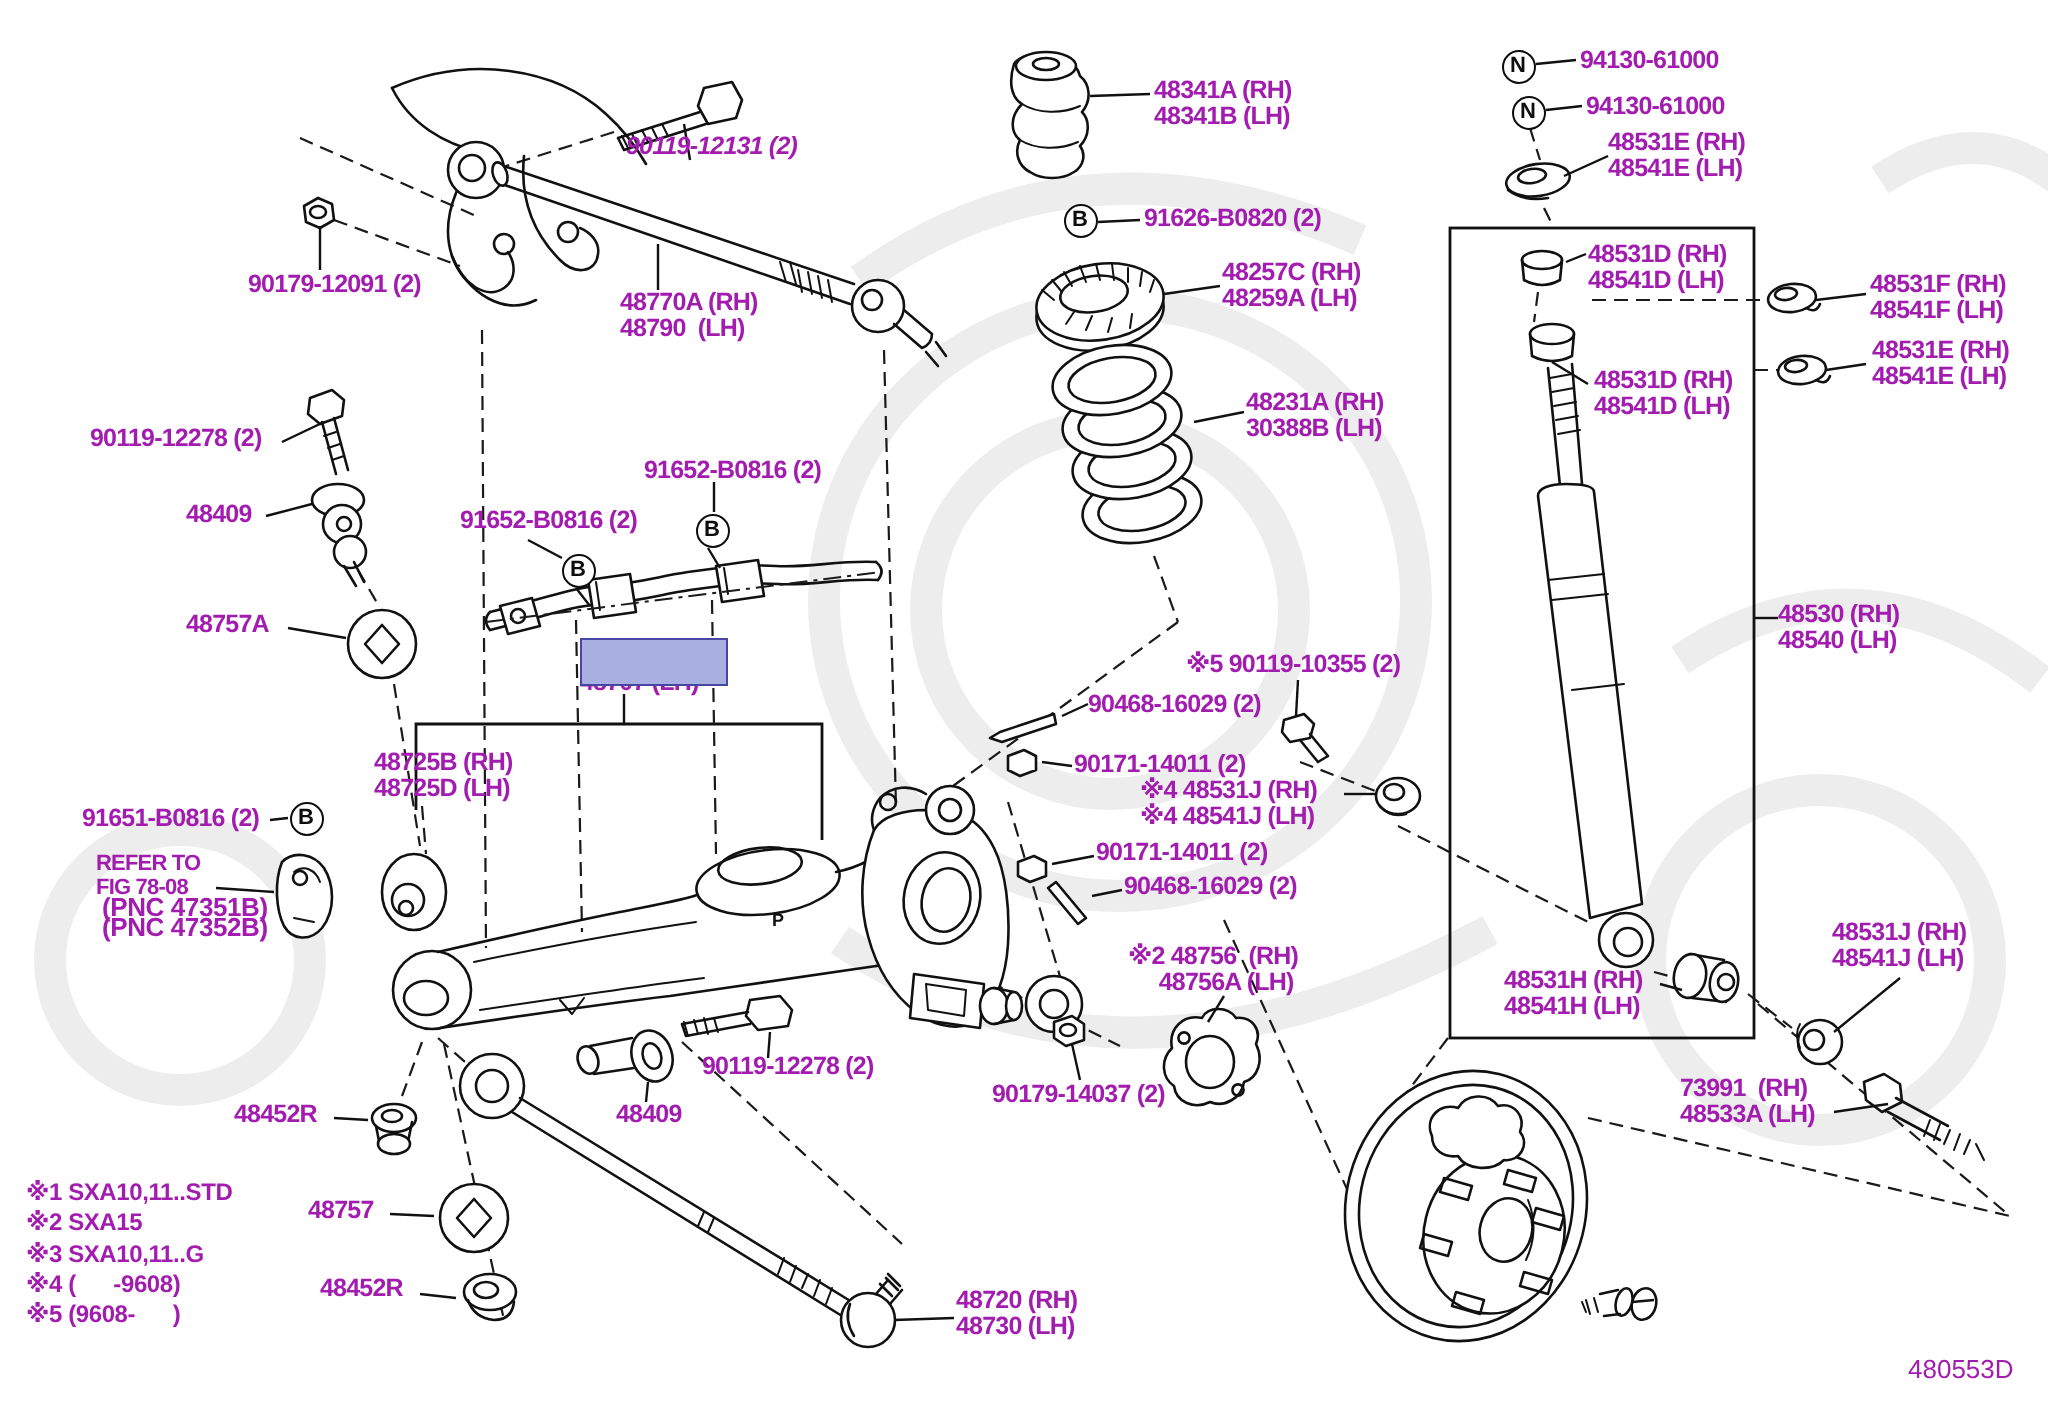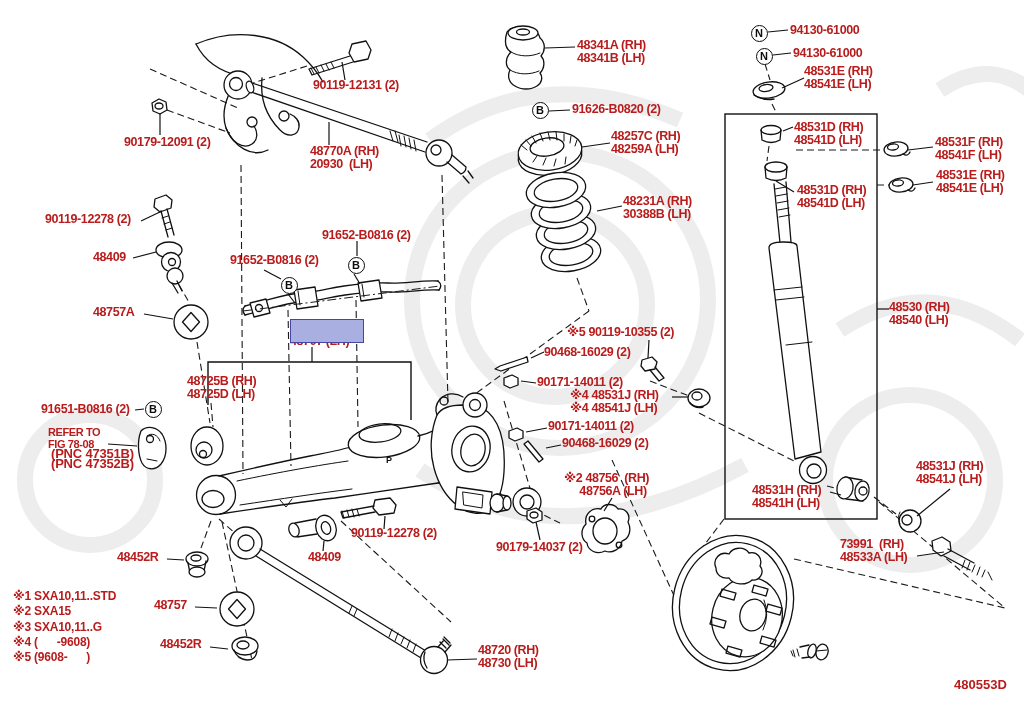--- a/index.html
+++ b/index.html
@@ -1,24 +1,24 @@
 <!DOCTYPE html>
 <html><head>
 <meta charset="utf-8">
 <style>
   html,body{margin:0;padding:0;background:#fff;}
   .stage{position:relative;width:1024px;height:707px;background:#fff;overflow:hidden;
          font-family:"Liberation Sans","DejaVu Sans",sans-serif;}
   svg{position:absolute;left:0;top:0;}
   #labels{position:absolute;left:0;top:0;width:100%;height:100%;z-index:2;}
   .lbl{position:absolute;font-weight:bold;font-size:12.5px;line-height:13px;
-       letter-spacing:-0.4px;white-space:pre;color:#b91c1c;}
+       letter-spacing:-0.4px;white-space:pre;color:#a21caf;}
   .lbl.small{font-size:11px;line-height:11.5px;}
   .lbl.tiny{font-size:13px;line-height:10px;letter-spacing:-0.2px;}
-  .lbl.plain{font-weight:bold;font-size:13px;letter-spacing:0;}
+  .lbl.plain{font-weight:normal;font-size:13px;letter-spacing:0;}
   .lbl.notes{font-size:12px;line-height:15.3px;letter-spacing:-0.2px;}
   .circ{position:absolute;box-sizing:border-box;width:17px;height:17px;border:1.8px solid #0d0d0d;
         border-radius:50%;text-align:center;font-weight:bold;font-size:11px;line-height:14px;
         color:#0d0d0d;background:#fff;z-index:2;}
   #highlight{position:absolute;z-index:3;}
 </style>
 </head>
 <body>
 
 <div class="stage">
@@ -382,24 +382,24 @@
     <line x1="323" y1="551" x2="324" y2="541"></line>
     <line x1="536" y1="522" x2="540" y2="540"></line>
     <line x1="447" y1="660" x2="477" y2="659"></line>
     <line x1="167" y1="559" x2="184" y2="560"></line>
     <line x1="195" y1="607" x2="217" y2="608"></line>
     <line x1="210" y1="647" x2="228" y2="649"></line>
   </g>
 </svg>
 
 <div id="labels">
-      <div class="lbl" style="left: 313px; top: 79px;">90119-12131 (2)</div>
+      <div class="lbl" style="left: 313px; top: 67px; font-style: italic;">90119-12131 (2)</div>
       <div class="lbl" style="left: 124px; top: 136px;">90179-12091 (2)</div>
       <div class="lbl" style="left: 310px; top: 145px;">48770A (RH)
-20930  (LH)</div>
+48790  (LH)</div>
       <div class="lbl" style="left: 45px; top: 213px;">90119-12278 (2)</div>
       <div class="lbl" style="left: 322px; top: 229px;">91652-B0816 (2)</div>
       <div class="lbl" style="left: 230px; top: 254px;">91652-B0816 (2)</div>
       <div class="lbl" style="left: 93px; top: 251px;">48409</div>
       <div class="lbl" style="left: 93px; top: 306px;">48757A</div>
       <div class="lbl" style="left: 290px; top: 335px;">48707 (LH)</div>
       <div class="lbl" style="left: 577px; top: 39px;">48341A (RH)
 48341B (LH)</div>
       <div class="lbl" style="left: 790px; top: 24px;">94130-61000</div>
       <div class="lbl" style="left: 793px; top: 47px;">94130-61000</div>
@@ -413,21 +413,21 @@
       <div class="lbl" style="left: 794px; top: 121px;">48531D (RH)
 48541D (LH)</div>
       <div class="lbl" style="left: 935px; top: 136px;">48531F (RH)
 48541F (LH)</div>
       <div class="lbl" style="left: 936px; top: 169px;">48531E (RH)
 48541E (LH)</div>
       <div class="lbl" style="left: 797px; top: 184px;">48531D (RH)
 48541D (LH)</div>
       <div class="lbl" style="left: 889px; top: 301px;">48530 (RH)
 48540 (LH)</div>
-      <div class="lbl" style="left: 567px; top: 326px;">※5 90119-10355 (2)</div>
+      <div class="lbl" style="left: 593px; top: 326px;">※5 90119-10355 (2)</div>
       <div class="lbl" style="left: 544px; top: 346px;">90468-16029 (2)</div>
       <div class="lbl" style="left: 537px; top: 376px;">90171-14011 (2)</div>
       <div class="lbl" style="left: 570px; top: 389px;">※4 48531J (RH)
 ※4 48541J (LH)</div>
       <div class="lbl" style="left: 548px; top: 420px;">90171-14011 (2)</div>
       <div class="lbl" style="left: 562px; top: 437px;">90468-16029 (2)</div>
       <div class="lbl" style="left: 564px; top: 472px;">※2 48756  (RH)
      48756A (LH)</div>
       <div class="lbl" style="left: 752px; top: 484px;">48531H (RH)
 48541H (LH)</div>

